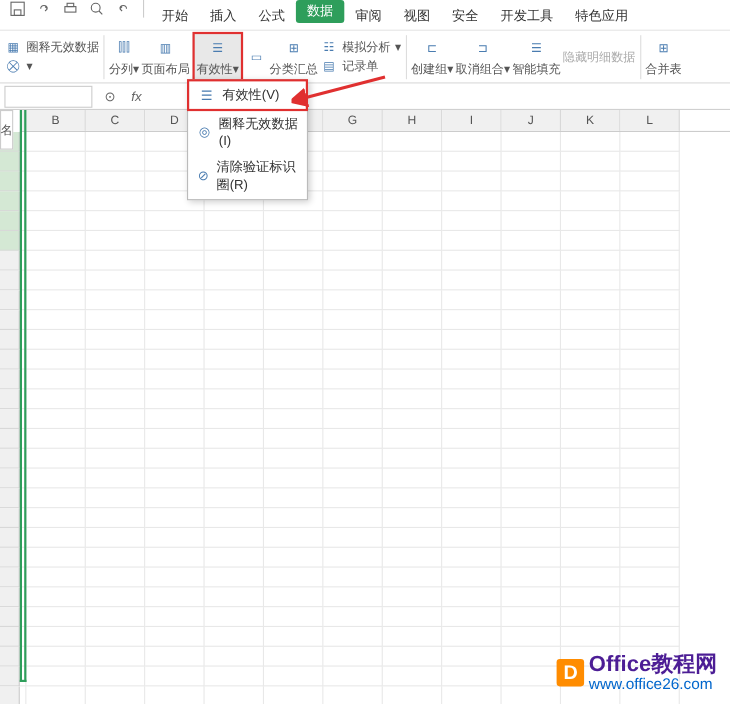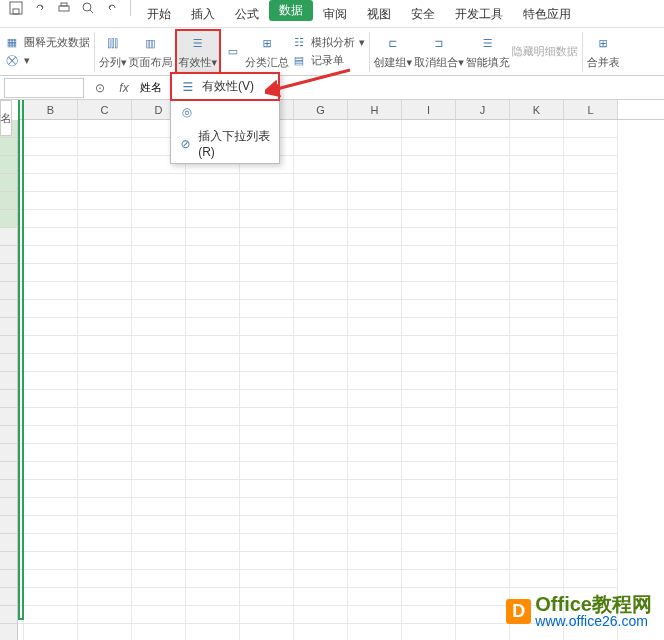--- a/index.html
+++ b/index.html
@@ -42,21 +42,21 @@
     
     .dropdown-menu { position: absolute; top: 72px; left: 170px; width: 110px; background: #fff; border: 1px solid #bbb; box-shadow: 2px 2px 6px rgba(0,0,0,0.2); z-index: 10; }
     .dropdown-item { display: flex; align-items: center; gap: 6px; padding: 4px 8px; font-size: 12px; color: #333; cursor: pointer; }
     .dropdown-item.highlighted { border: 2px solid #e03030; margin: -1px; }
     .dropdown-icon { width: 16px; height: 16px; color: #4a7cb0; display: flex; align-items: center; justify-content: center; }
     
     .arrow { position: absolute; top: 65px; left: 265px; z-index: 11; pointer-events: none; }
     
     .watermark { position: absolute; bottom: 12px; right: 12px; display: flex; align-items: center; gap: 4px; font-size: 20px; font-weight: bold; }
     .wm-logo { background: #ff8c00; color: #fff; padding: 2px 6px; border-radius: 3px; font-size: 18px; }
-    .wm-text1 { color: #4d7c0f; }
+    .wm-text1 { color: #4c1d95; }
     .wm-text2 { color: #0066cc; font-size: 14px; font-weight: normal; }
   </style>
 </head>
 <body>
 
 <div class="top-bar">
   <div class="qat-icon">
       <svg width="14" height="14" viewBox="0 0 14 14">
         <rect x="1" y="1" width="12" height="12" fill="none" stroke="currentColor"></rect>
         <rect x="4" y="8" width="6" height="5" fill="none" stroke="currentColor"></rect>
@@ -160,21 +160,20 @@
   <div class="ribbon-btn">
     <div class="ribbon-icon">⊞</div>
     <div>合并表</div>
   </div>
 </div>
 
 <div class="formula-bar">
   <div class="name-box"></div>
   <div class="fb-icon">⊙</div>
   <div class="fb-icon fx-label">fx</div>
-  <div class="formula-input">姓名</div>
 </div>
 
 <div class="sheet-area">
   <div class="col-headers">
     <div class="col-header" style="width:6px"></div>
     <div class="col-header">B</div>
     <div class="col-header">C</div>
     <div class="col-header">D</div>
     <div class="col-header">E</div>
     <div class="col-header">F</div>
@@ -626,24 +625,25 @@
   <div class="selected-cell-a1">名</div>
 </div>
 
 <div class="dropdown-menu">
   <div class="dropdown-item highlighted">
     <span class="dropdown-icon">☰</span>
     <span>有效性(V)</span>
   </div>
   <div class="dropdown-item">
     <span class="dropdown-icon">◎</span>
+    <span>圈释无效数据(I)</span>
   </div>
   <div class="dropdown-item">
     <span class="dropdown-icon">⊘</span>
-    <span>插入下拉列表(R)</span>
+    <span>清除验证标识圈(R)</span>
   </div>
 </div>
 
 <svg class="arrow" width="90" height="40">
   <defs>
       <marker id="ah" markerWidth="10" markerHeight="10" refX="2" refY="3" orient="auto">
         <path d="M0,0 L6,3 L0,6 Z" fill="#e03030"></path>
       </marker>
     </defs>
   <line x1="85" y1="5" x2="8" y2="25" stroke="#e03030" stroke-width="3" marker-end="url(#ah)"></line>

